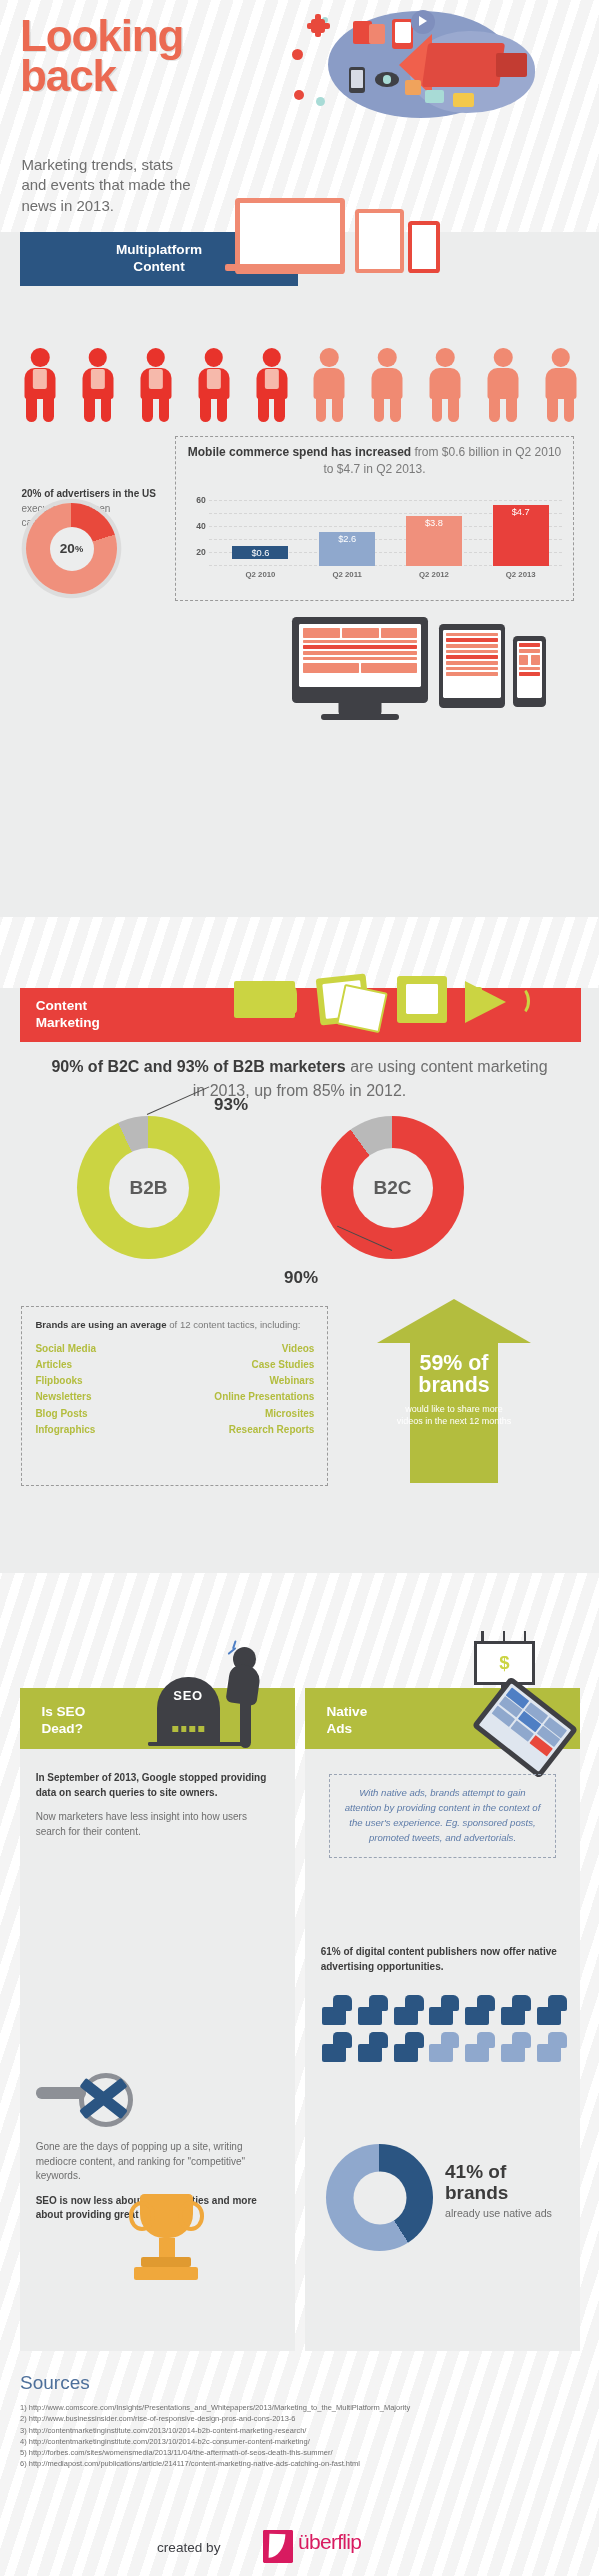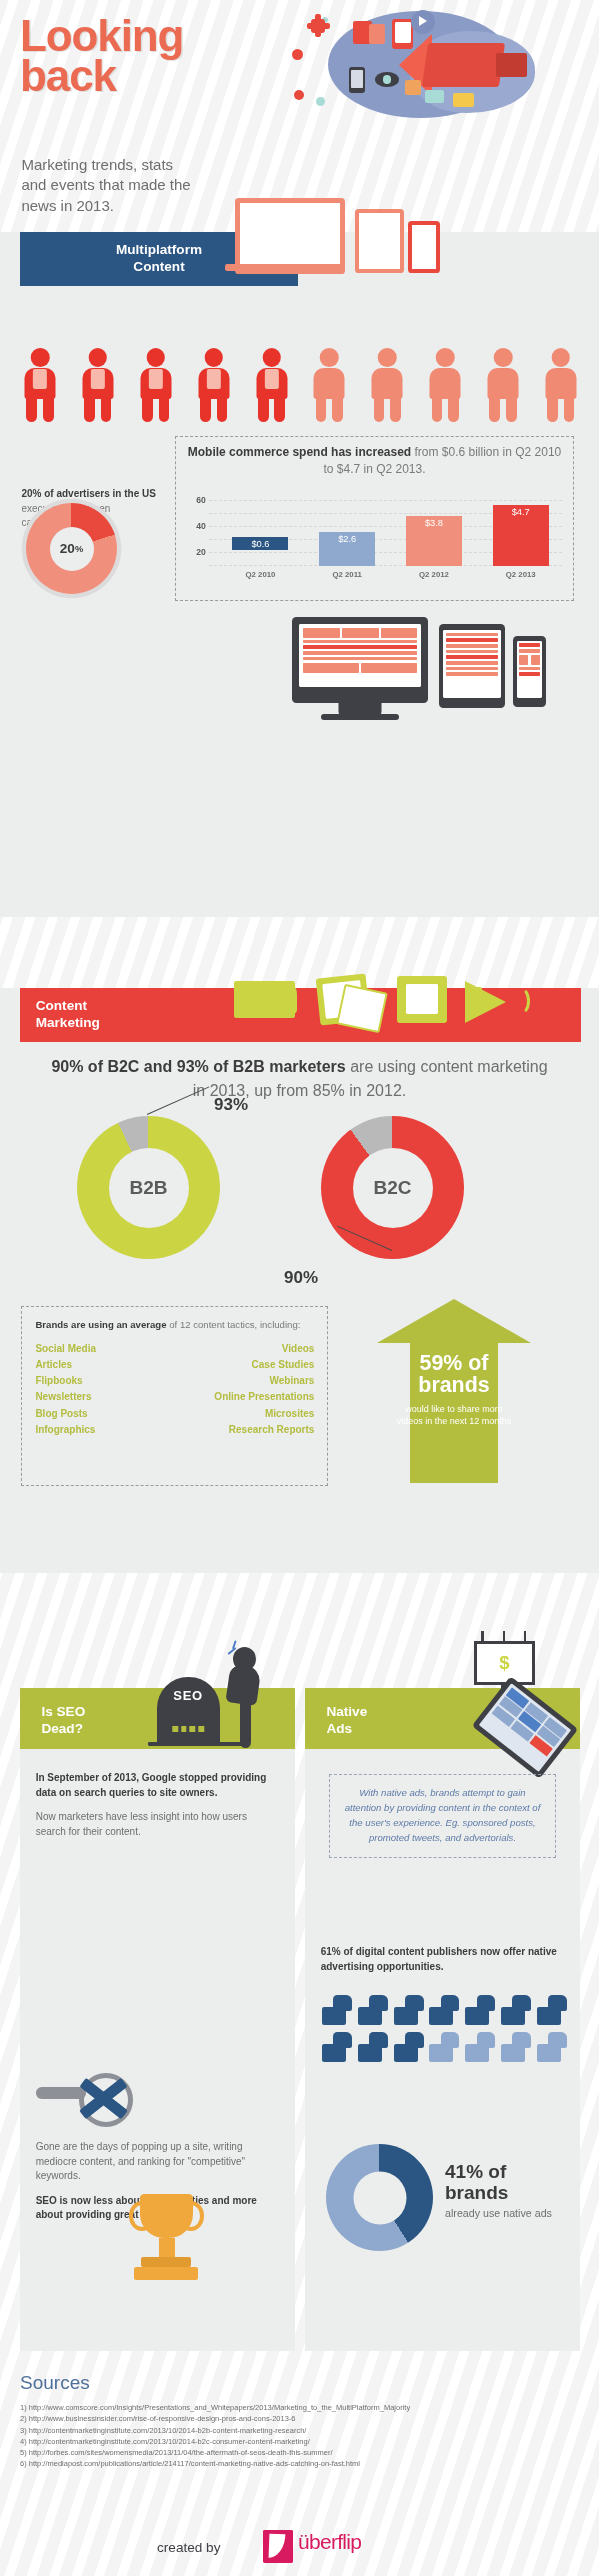--- a/index.html
+++ b/index.html
@@ -473,21 +473,21 @@
             <div class="gridline" style="top: 78px;"></div>
             <div class="gridline" style="top: 65px;"></div>
             <div class="gridline" style="top: 52px;"></div>
             <div class="gridline" style="top: 39px;"></div>
             <div class="gridline" style="top: 26px;"></div>
             <div class="gridline" style="top: 13px;"></div>
           </div>
         <div class="bars" id="bars">
             <div class="bar-wrap">
               <div class="bar" style="height:13px;background:#2b5582">$0.6</div>
-              <div class="bar-lbl" style="position:static;margin-top:20px">Q2 2010</div>
+              <div class="bar-lbl" style="position:static;margin-top:11px">Q2 2010</div>
             </div>
             <div class="bar-wrap">
               <div class="bar" style="height:34px;background:#8fa8cd">$2.6</div>
               <div class="bar-lbl" style="position:static;margin-top:3.6px">Q2 2011</div>
             </div>
             <div class="bar-wrap">
               <div class="bar" style="height:50px;background:#f0907c">$3.8</div>
               <div class="bar-lbl" style="position:static;margin-top:3.6px">Q2 2012</div>
             </div>
             <div class="bar-wrap">

